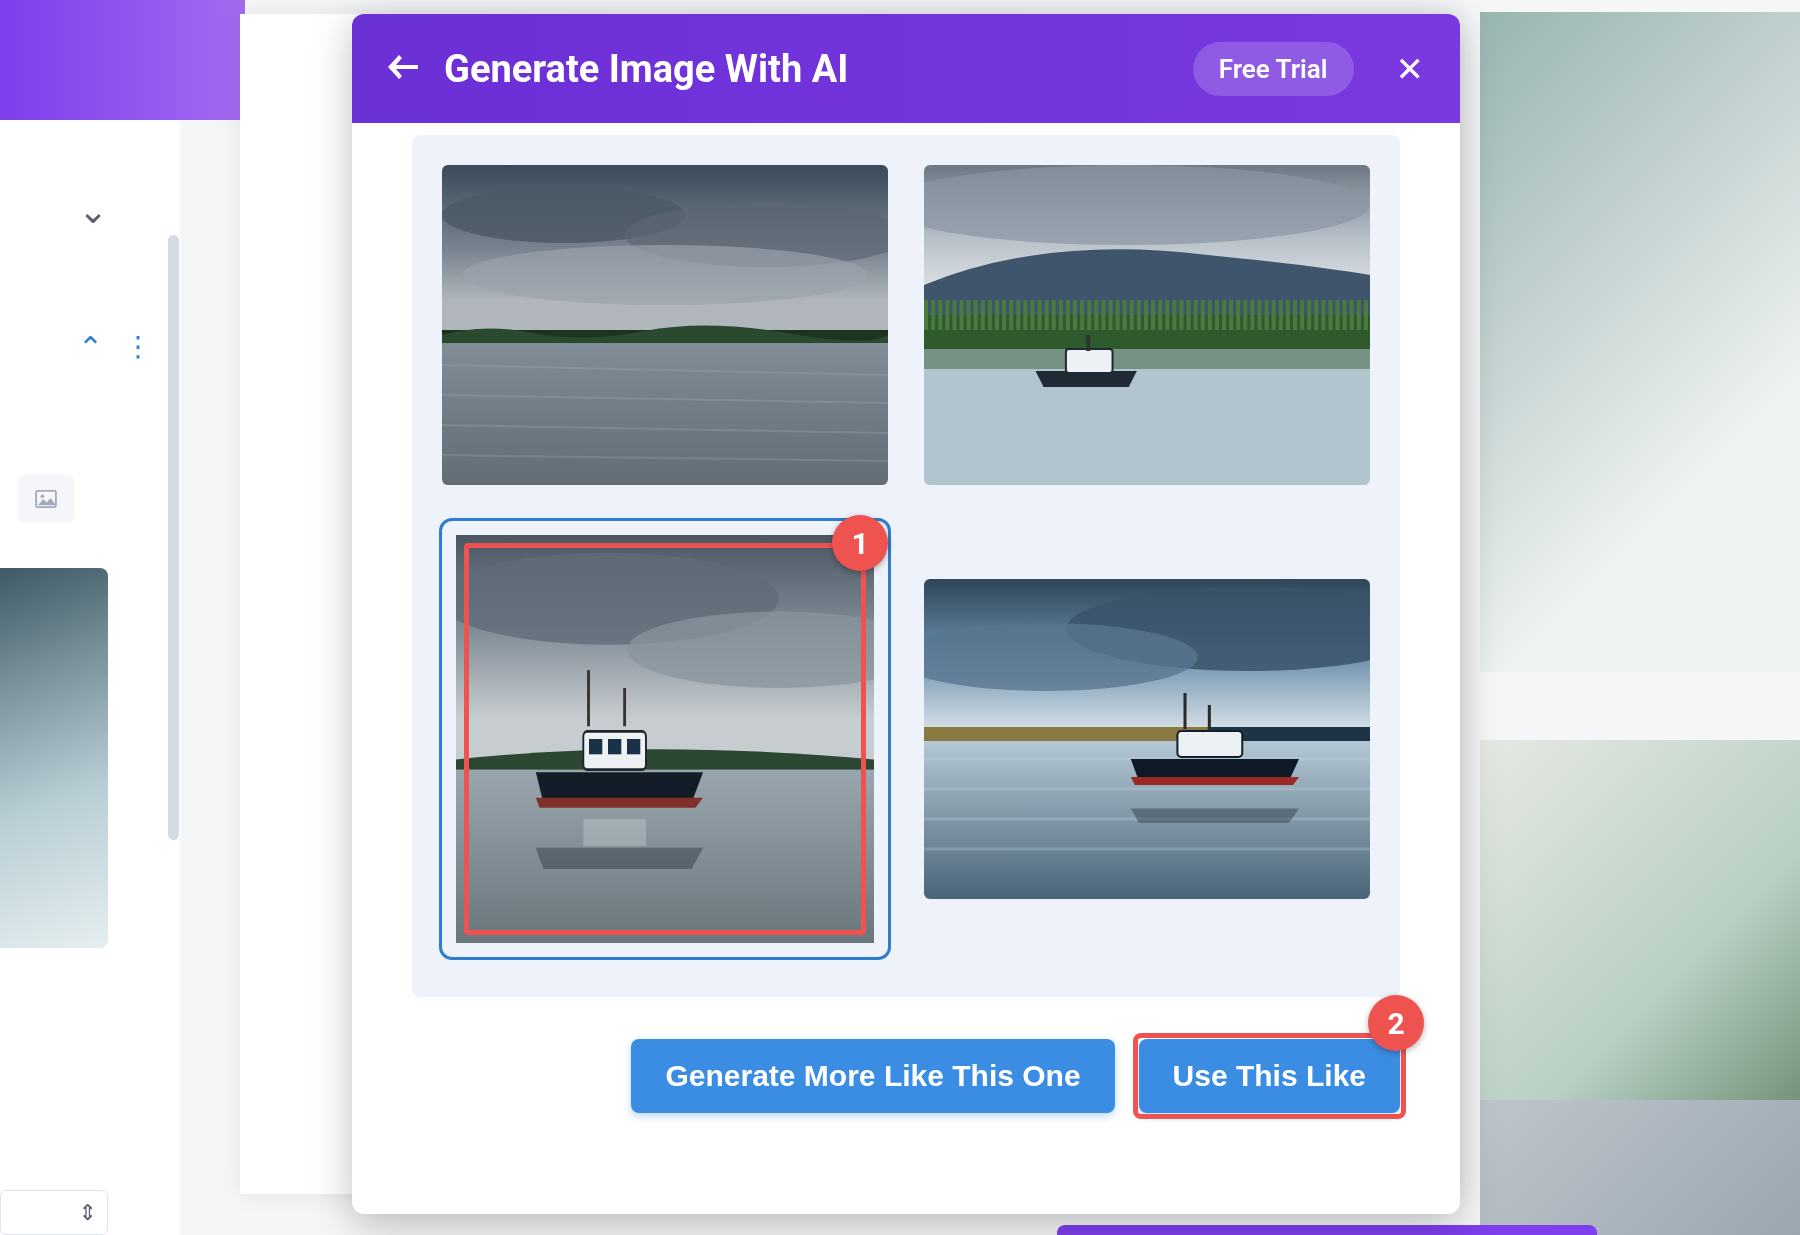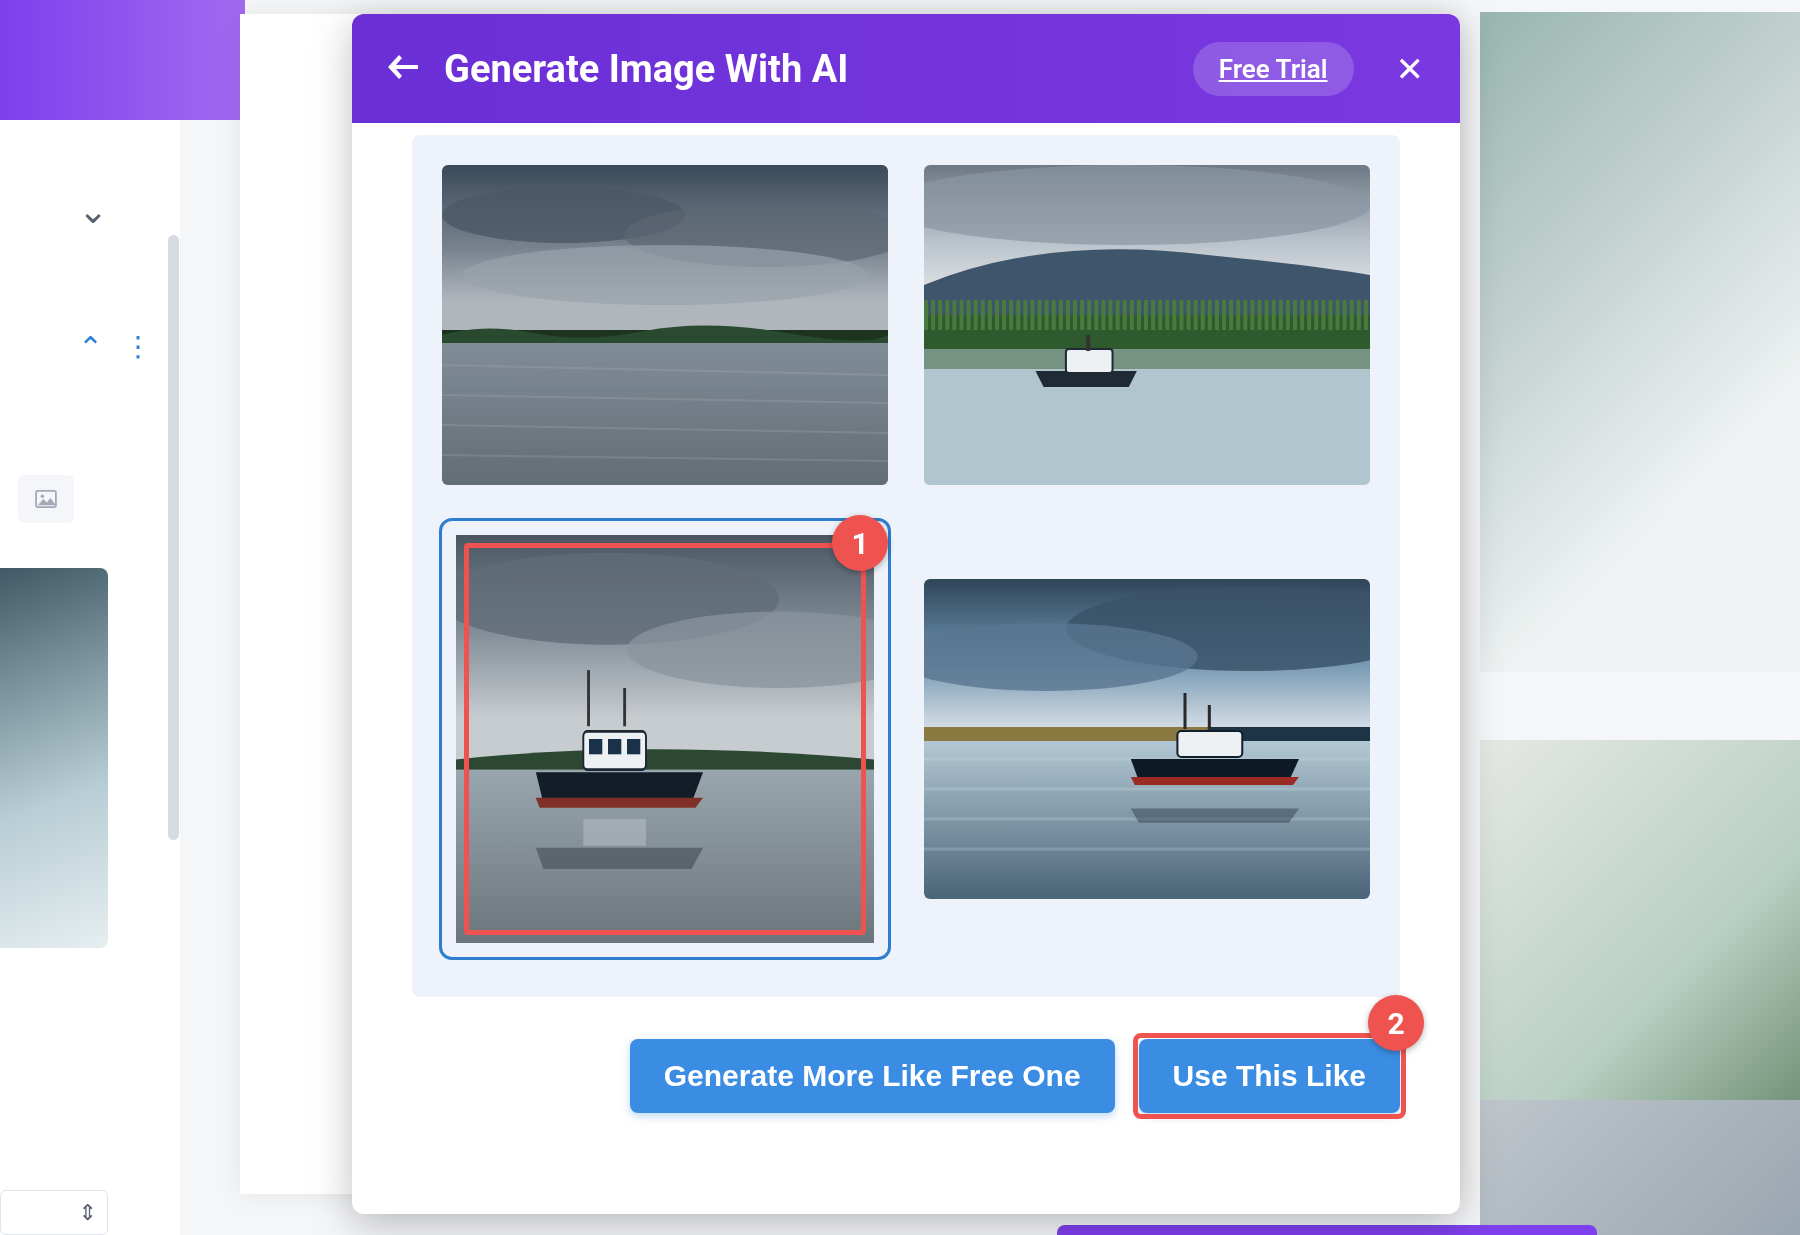--- a/index.html
+++ b/index.html
@@ -31,21 +31,21 @@
   .scroll-thumb2{ position:absolute; left:1444px; top:250px; width:11px; height:300px; background:#a7afbc; border-radius:6px; }
 
   .bottom-purple { position:absolute; left:1057px; top:1225px; width:540px; height:10px; background:#7e3fed; border-top-left-radius:8px; border-top-right-radius:8px;}
 
   
   .modal { position:absolute; left:352px; top:14px; width:1108px; height:1200px; background:#fff; border-radius:12px; overflow:hidden; box-shadow:0 10px 40px rgba(0,0,0,.25); }
   .modal-header { height:109px; background:#6F2DBD; display:flex; align-items:center; padding:4px 36px; gap:24px; background:linear-gradient(90deg,#6b2fd6,#7a38e0);}
   .modal-header .title { color:#fff; font-size:38px; font-weight:700; flex:1; }
   .modal-header .back-arrow { color:#fff; }
   .modal-header .back-arrow svg { width:32px; height:28px; }
-  .trial-badge { background:rgba(255,255,255,.18); color:#fff; font-size:26px; font-weight:600; padding:12px 26px; border-radius:28px;text-decoration:underline; }
+  .trial-badge { background:rgba(255,255,255,.18); color:#fff; font-size:26px; font-weight:600; padding:12px 26px; border-radius:28px; }
   .close-x { color:#fff; font-size:34px; font-weight:400; margin-left:18px; cursor:pointer; }
 
   .modal-body { position:absolute; top:109px; left:0; right:0; bottom:0; padding:0 60px 60px; }
   .gallery-panel { background:#eef3fb; border-radius:8px; padding:30px 30px 40px; margin-top:12px; }
   .grid { display:grid; grid-template-columns:1fr 1fr; gap:36px 36px; }
   .thumb { width:100%; height:320px; border-radius:6px; position:relative; overflow:hidden; cursor:pointer;}
   .thumb svg { width:100%; height:100%; display:block; }
 
   
   .thumb.selected { outline:3px solid #2e7dce; outline-offset:0; padding:14px; background:#eef3fb; height:436px; border-radius:10px;}
@@ -239,21 +239,21 @@
                   <path d="M-6 -30 L160 -30 L150 -52 L2 -52 Z" fill="#0e1a26"></path>
                 </g>
               </g>
             </svg>
           </div>
         </div>
       </div>
     </div>
 
     <div class="btn-row">
-      <button class="btn">Generate More Like Free One</button>
+      <button class="btn">Generate More Like This One</button>
       <div style="position:relative;">
         <div class="anno-frame" style="left:-6px; top:-6px; right:-6px; bottom:-6px;"></div>
         <button class="btn">Use This Like</button>
         <div class="anno" style="right:-24px; top:-44px;">2</div>
       </div>
     </div>
   </div>
 </div>
 
 </body></html>

